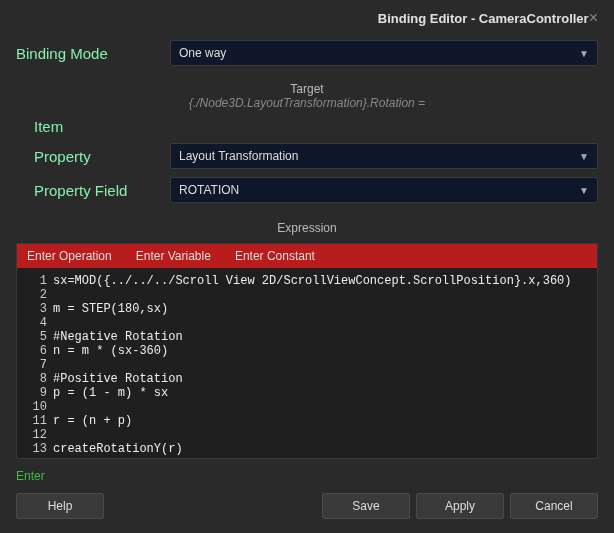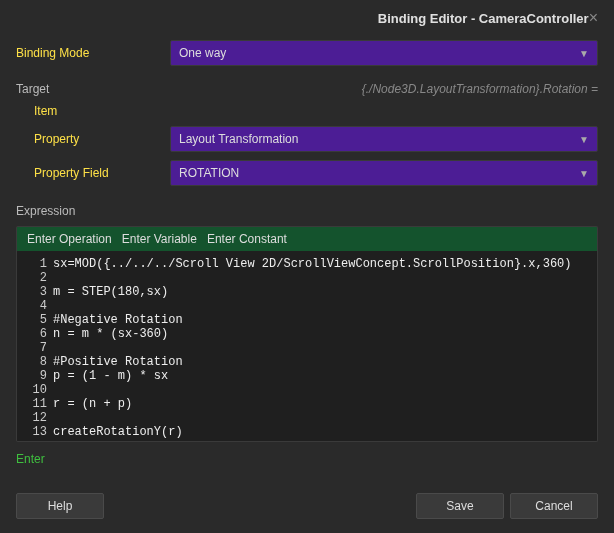--- a/index.html
+++ b/index.html
@@ -37,31 +37,31 @@
     line-height: 1;
     cursor: pointer;
   }
   .form-row {
     display: flex;
     align-items: center;
     margin-bottom: 8px;
   }
   .form-label {
     flex: 0 0 154px;
-    color: #fde047;
-    font-size: 12px;
+    color: #86efac;
+    font-size: 15px;
   }
   .form-label.indent {
     padding-left: 18px;
     flex: 0 0 154px;
     box-sizing: border-box;
   }
   .select {
     flex: 1;
-    background: #4c1d95;
+    background: #0f172a;
     border: 1px solid #3a3a3a;
     border-radius: 2px;
     height: 24px;
     display: flex;
     align-items: center;
     justify-content: space-between;
     padding: 0 8px;
     color: #dddddd;
     cursor: pointer;
   }
@@ -73,33 +73,34 @@
     flex: 1;
     color: #dddddd;
     padding-left: 2px;
   }
   .section-row {
     display: flex;
     justify-content: space-between;
     align-items: center;
     margin-top: 16px;
     margin-bottom: 8px;
+    flex-direction: column;
   }
   .section-label {
     color: #bbbbbb;
   }
   .target-path {
     color: #888888;
     font-size: 12px;
     font-style: italic;
   }
   .expr-toolbar {
     display: flex;
-    gap: 10px;
-    background: #14532d;
+    gap: 24px;
+    background: #b91c1c;
     border: 1px solid #3a3a3a;
     border-bottom: none;
     border-radius: 2px 2px 0 0;
     padding: 5px 10px;
     font-size: 12px;
     color: #dddddd;
   }
   .expr-toolbar span {
     cursor: pointer;
   }
@@ -221,17 +222,20 @@
 
   <div class="button-row">
     <div class="btn help">
         <span>Help</span>
       </div>
     <div class="spacer"></div>
     <div class="btn">
         <span>Save</span>
       </div>
     <div class="btn">
+        <span>Apply</span>
+      </div>
+    <div class="btn">
         <span>Cancel</span>
       </div>
   </div>
 
 </div>
 
 </body></html>

